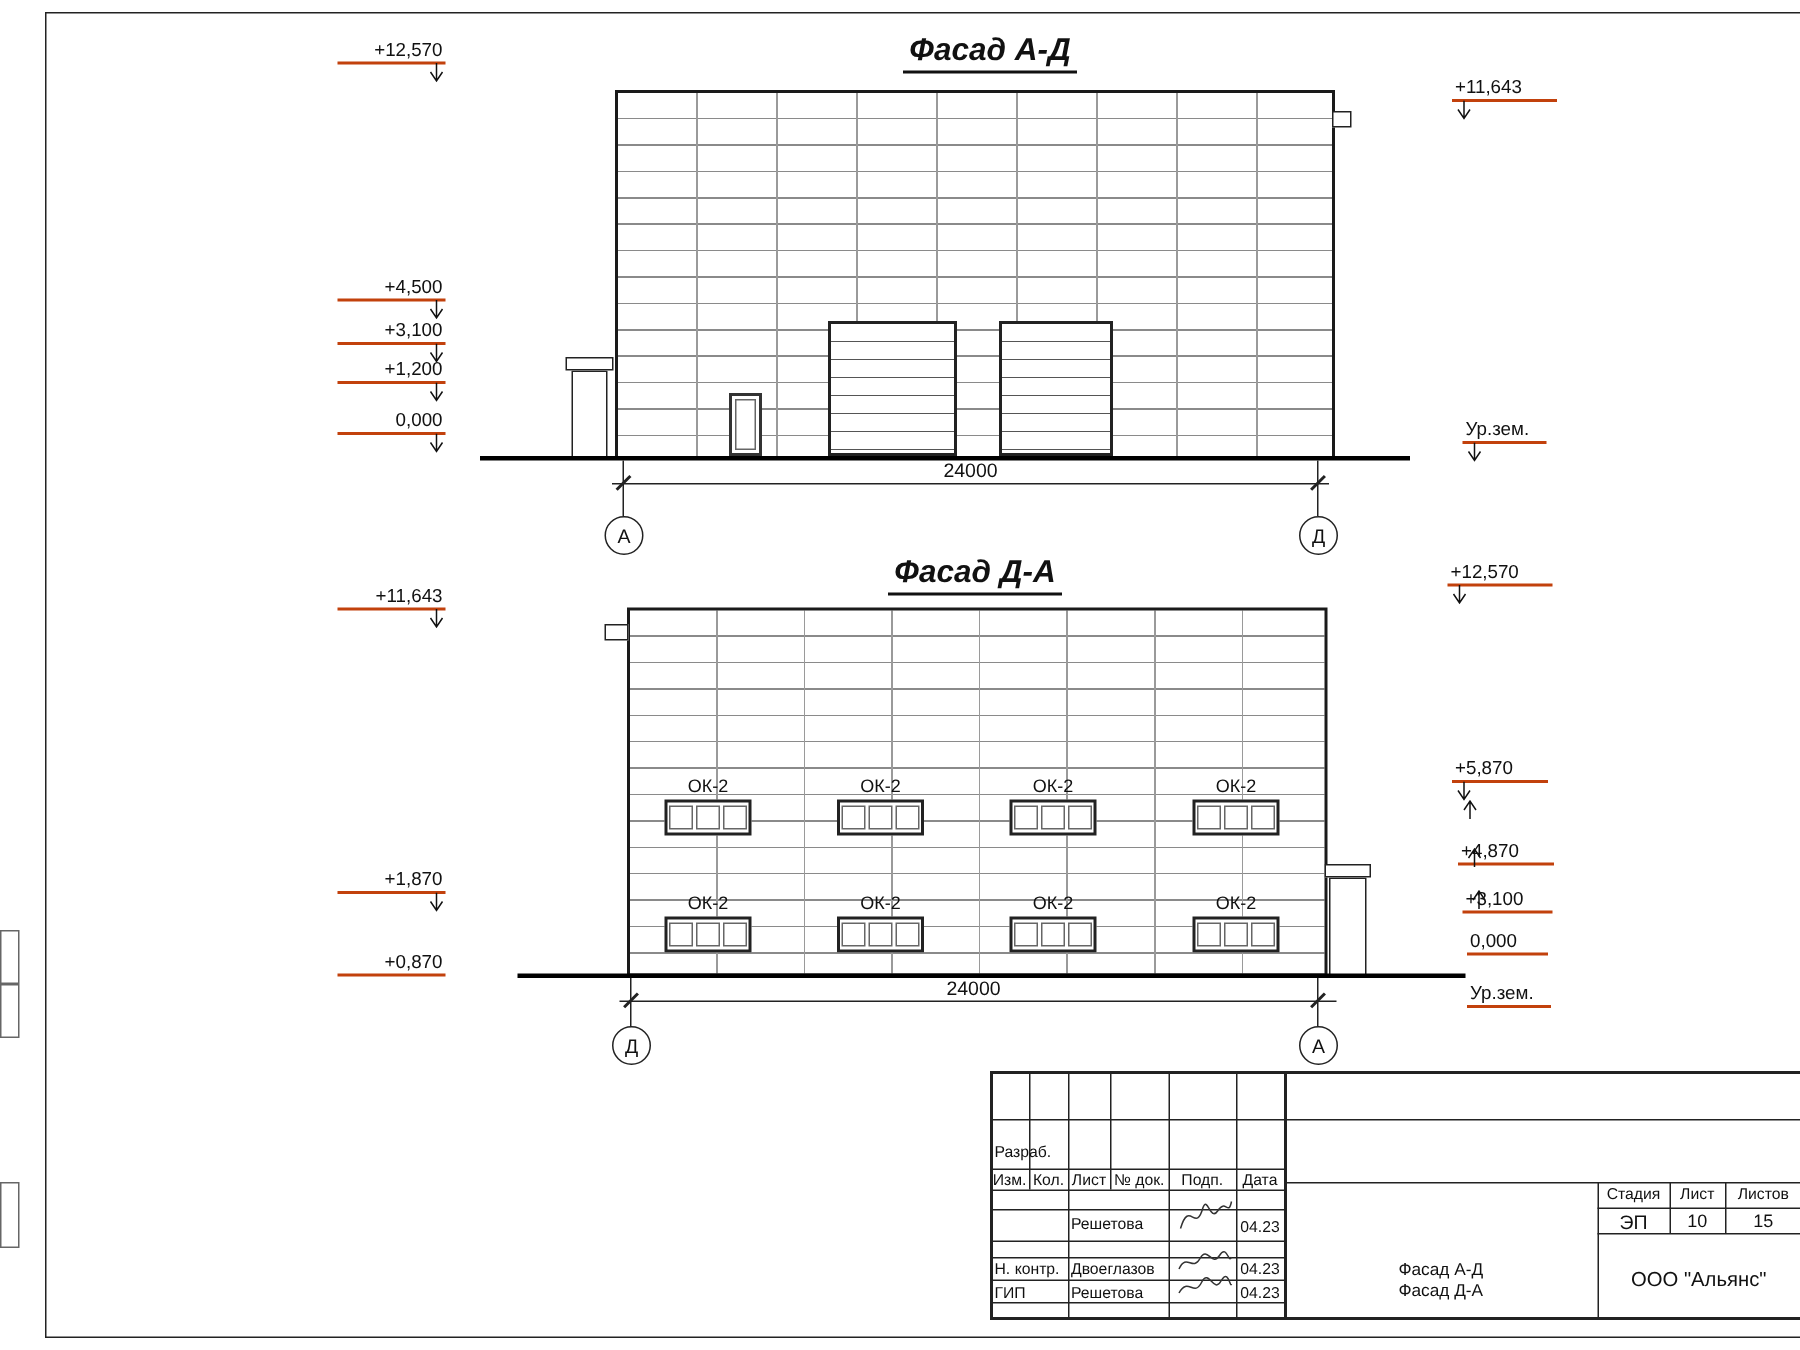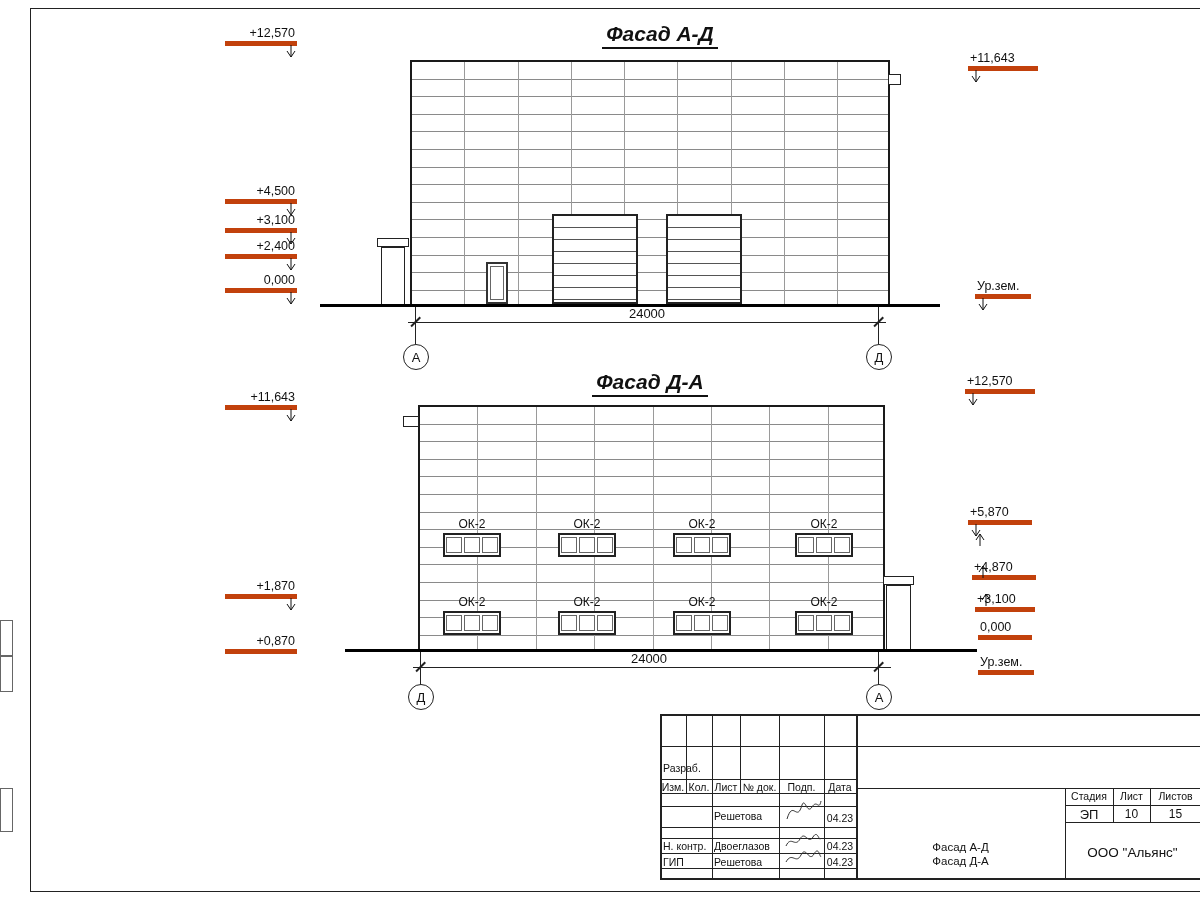--- a/index.html
+++ b/index.html
@@ -25,21 +25,21 @@
   .win{position:absolute;box-sizing:border-box;height:24px;width:58px;border:2px solid #222;background:#fff;display:flex;}
   .win .p{flex:1;border:1px solid #666;margin:2px 1px;}
   .winlab{position:absolute;width:58px;text-align:center;font-size:12px;}
   .ground{position:absolute;height:3px;background:#000;}
   .dimtext{position:absolute;font-size:13px;text-align:center;}
   .tick{position:absolute;width:13px;height:1.5px;background:#222;transform:rotate(-45deg);}
   .axis{position:absolute;width:24px;height:24px;border:1.2px solid #222;border-radius:50%;
         background:#fff;display:flex;align-items:center;justify-content:center;font-size:13px;}
   .elev{position:absolute;text-align:right;font-size:12.5px;white-space:nowrap;}
   .elev.l{text-align:left;}
-  .elev .t{display:inline-block;min-width:100%;box-sizing:border-box;border-bottom:5px solid #c2410c;padding:0 2px 1px;}
+  .elev .t{display:inline-block;min-width:100%;box-sizing:border-box;border-bottom:2px solid #c2410c;padding:0 2px 1px;}
   .ar{position:absolute;width:12px;height:13px;top:calc(100% - 1px);}
   .ar-r{right:0;} .ar-l{left:2px;}
   .ar-u{top:auto;bottom:calc(100% + 14px);}
   .tbt{position:absolute;font-size:10.5px;text-align:center;white-space:nowrap;overflow:hidden;}
   .tbl{text-align:left;}
   .sig{position:absolute;}
   .framebox{position:absolute;box-sizing:border-box;border:1px solid #666;background:#fff;}
 </style>
 </head>
 <body>
@@ -98,21 +98,21 @@
           <path d="M6 0 L6 12 M2 6 L6 12 L10 6" stroke="#111" fill="none" stroke-width="1"></path>
         </svg>
     </div>
     <div class="elev" style="left:225px;top:213px;width:72px;">
       <span class="t">+3,100</span>
       <svg class="ar ar-r" viewBox="0 0 12 13">
           <path d="M6 0 L6 12 M2 6 L6 12 L10 6" stroke="#111" fill="none" stroke-width="1"></path>
         </svg>
     </div>
     <div class="elev" style="left:225px;top:239px;width:72px;">
-      <span class="t">+2,400</span>
+      <span class="t">+1,200</span>
       <svg class="ar ar-r" viewBox="0 0 12 13">
           <path d="M6 0 L6 12 M2 6 L6 12 L10 6" stroke="#111" fill="none" stroke-width="1"></path>
         </svg>
     </div>
     <div class="elev" style="left:225px;top:273px;width:72px;">
       <span class="t">0,000</span>
       <svg class="ar ar-r" viewBox="0 0 12 13">
           <path d="M6 0 L6 12 M2 6 L6 12 L10 6" stroke="#111" fill="none" stroke-width="1"></path>
         </svg>
     </div>

